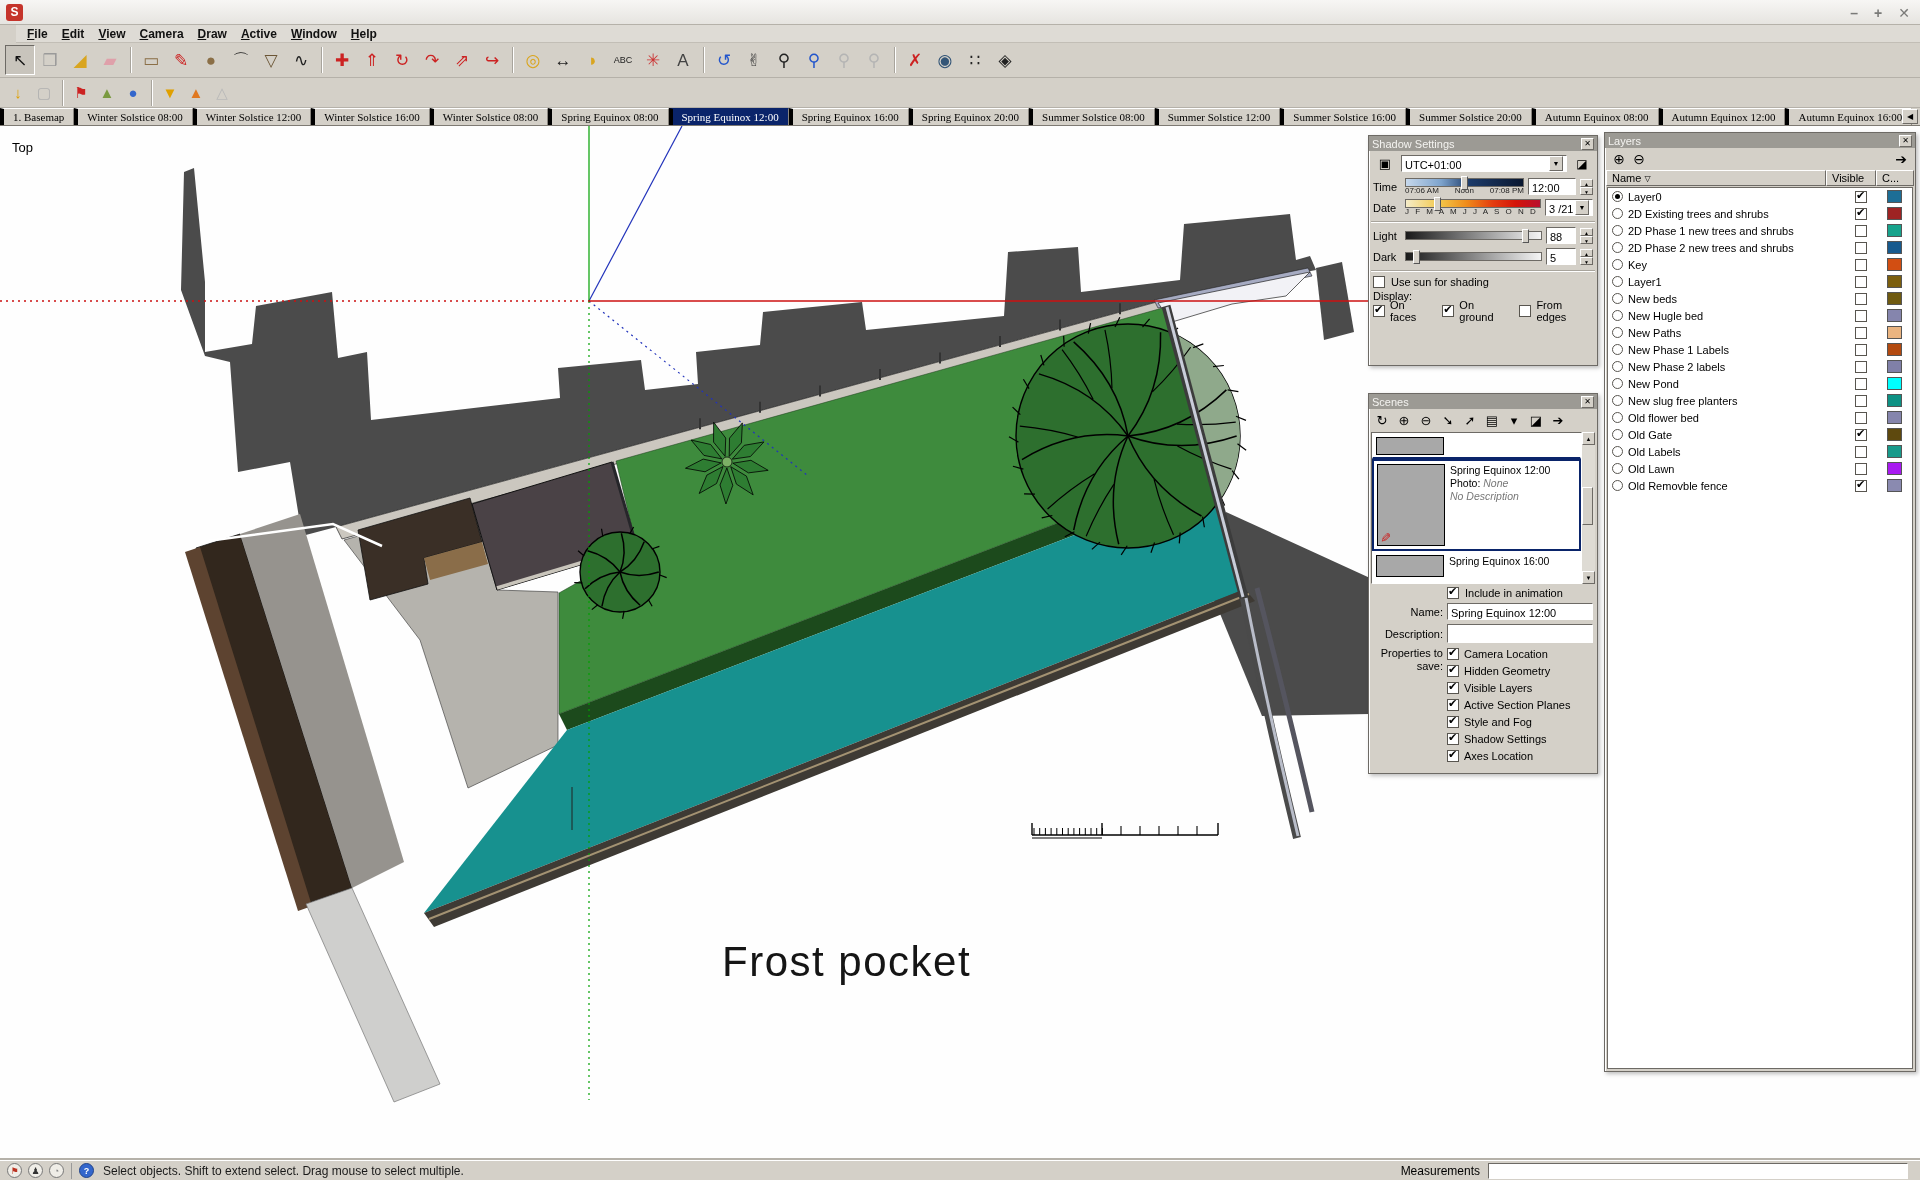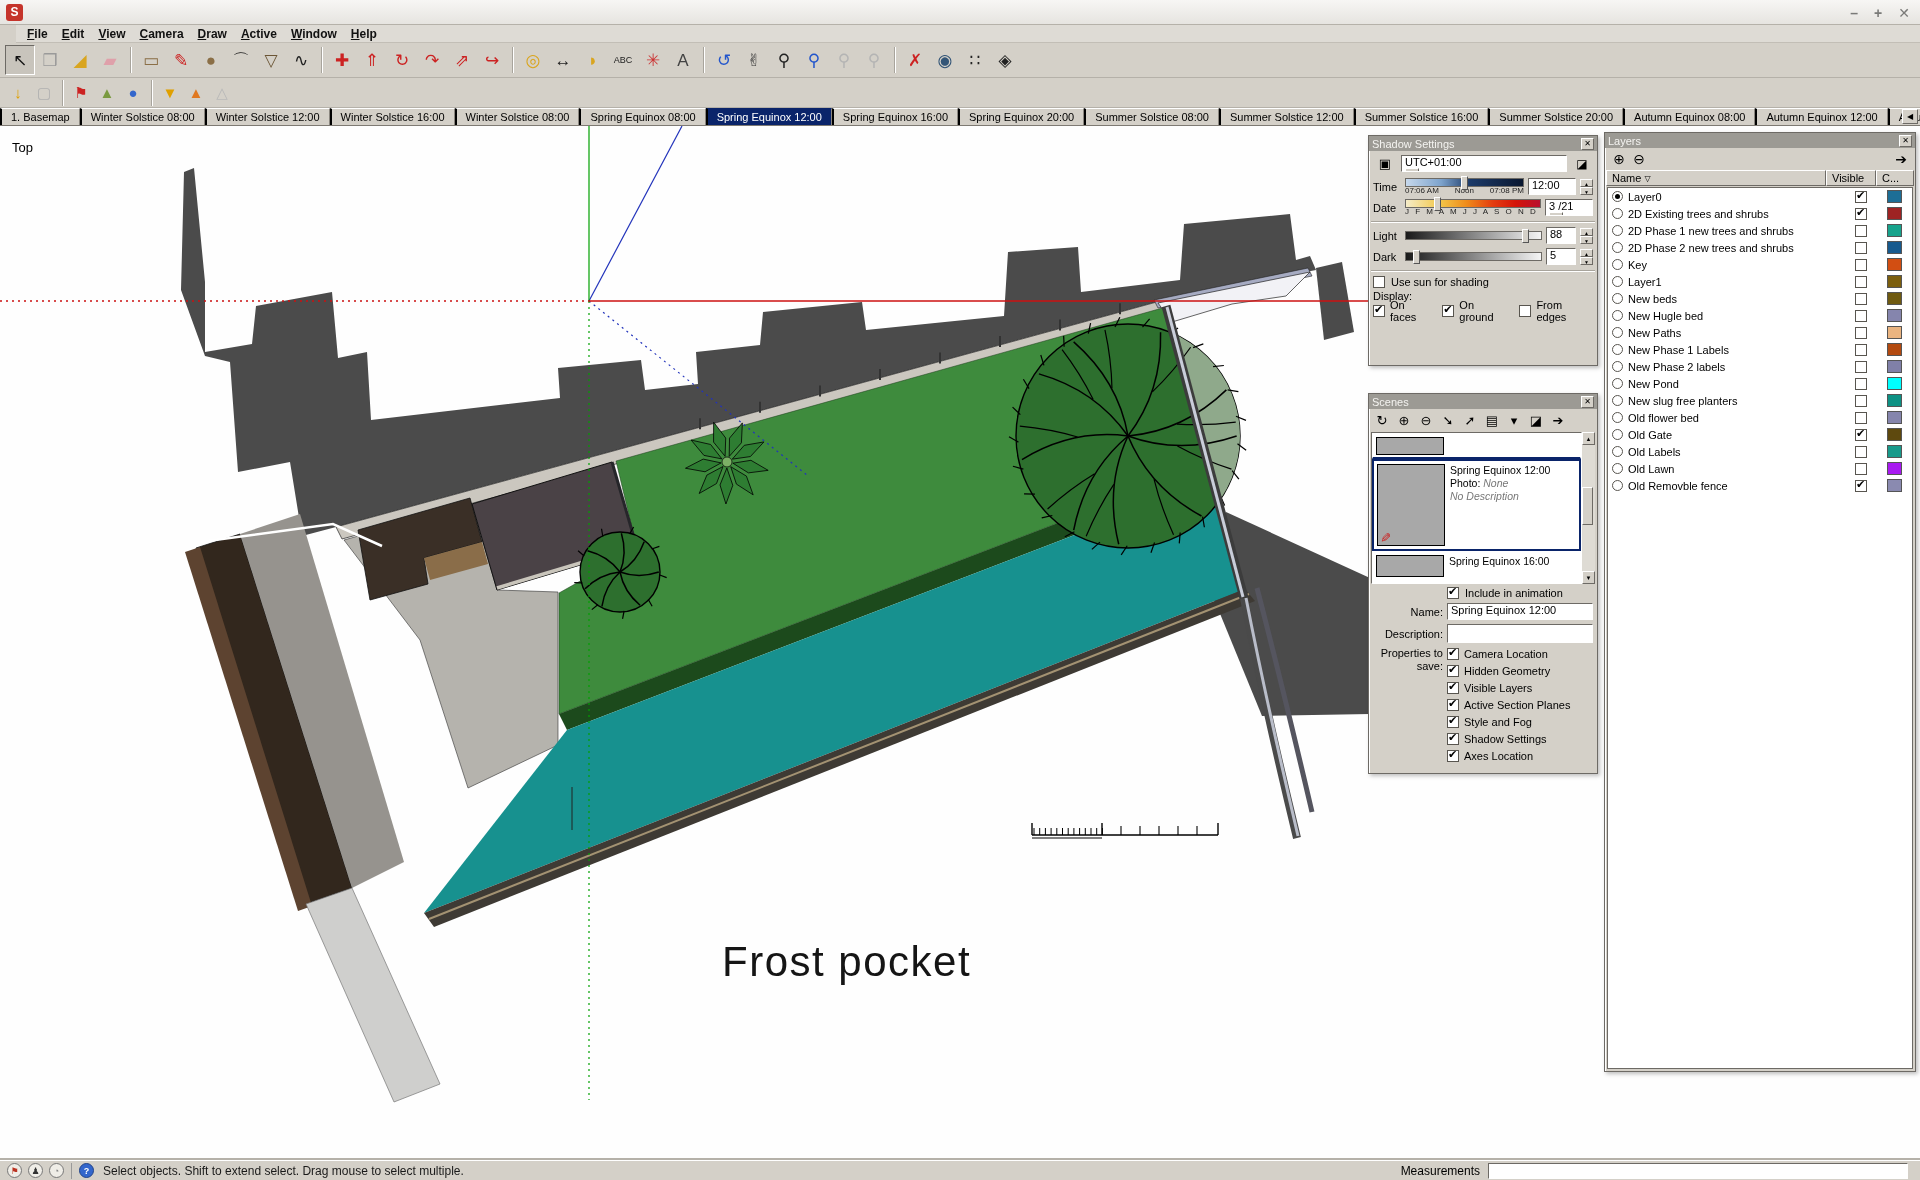--- a/index.html
+++ b/index.html
@@ -15,21 +15,21 @@
   .ptitle .t{flex:1;}
   .pclose{width:13px;height:12px;font-size:8px;line-height:10px;text-align:center;
     color:#000;cursor:default;}
   .cb{width:12px;height:12px;background:#fff;border:1px solid #58554f;display:inline-block;
     position:relative;flex:none;}
   .cb.on::after{content:"✔";position:absolute;left:0px;top:-3px;font-size:11px;font-weight:bold;color:#000;}
   .radio{width:11px;height:11px;border-radius:50%;background:#fff;border:1px solid #58554f;
     display:inline-block;position:relative;flex:none;}
   .radio.on::after{content:"";position:absolute;left:2px;top:2px;width:5px;height:5px;
     border-radius:50%;background:#000;}
-  .txt{font-size:11px;height:17px;padding:0 3px;display:flex;align-items:flex-start;white-space:nowrap;overflow:hidden;flex-direction:column;}
+  .txt{font-size:11px;height:17px;padding:0 3px;display:flex;align-items:flex-end;white-space:nowrap;overflow:hidden;}
   .lbl{white-space:nowrap;}
   
   #titlebar{position:absolute;z-index:5;left:0;top:0;width:1920px;height:25px;
     background:linear-gradient(#f7f6f4,#e6e4e0);border-bottom:1px solid #b5b1a9;
     display:flex;align-items:center;}
   #app-logo{width:17px;height:17px;background:#c5342b;border-radius:3px;color:#fff;
     font-weight:bold;font-size:12px;text-align:center;line-height:17px;margin-left:6px;flex:none;}
   #title-text{position:absolute;left:0;right:0;text-align:center;font-weight:bold;
     font-size:13px;color:#3c3c3c;}
   #win-controls{position:absolute;right:10px;top:0;height:25px;display:flex;gap:16px;
@@ -46,21 +46,21 @@
   .tb-sep{width:1px;height:26px;background:#a8a49c;box-shadow:1px 0 0 #fff;margin:0 3px;}
   .tb-btn{width:30px;height:30px;display:flex;align-items:center;justify-content:center;
     border:1px solid transparent;}
   .tb-btn.small{width:26px;height:26px;}
   .tb-btn.active{border-color:#6d6a65 #ffffff #ffffff #6d6a65;background:#c8c4bc;}
   .tb-btn .glyph{font-size:17px;line-height:1;}
   .tb-btn.small .glyph{font-size:15px;}
   #scene-tabs{position:absolute;z-index:5;left:0;top:108px;width:1920px;height:18px;
     background:#d4d0c8;border-bottom:1px solid #7e7a73;display:flex;overflow:hidden;}
   .tab{flex:none;display:flex;align-items:center;padding:0 9px;font-size:11px;color:#000;
-    border-right:1px solid #8a867f;border-left:2px solid #000000;border-top:1px solid #fff;white-space:nowrap;}
+    border-right:1px solid #8a867f;border-left:4px solid #000000;border-top:1px solid #fff;white-space:nowrap;font-family:Liberation Serif, serif;}
   .tab.active{background:#0a246a;color:#fff;border-top:1px solid #0a246a;}
   #tab-scroll-left{position:absolute;z-index:6;right:2px;top:109px;width:16px;height:15px;
     font-size:8px;display:flex;align-items:center;justify-content:center;}
   
   #statusbar{position:absolute;z-index:5;left:0;bottom:0;width:1920px;height:20px;
     background:#d4d0c8;border-top:1px solid #fff;box-shadow:0 -2px 0 #b5b1a9;
     display:flex;align-items:center;font-size:12px;padding-left:4px;}
   .st-ico{width:15px;height:15px;border-radius:50%;border:1px solid #777;display:flex;
     align-items:center;justify-content:center;font-size:9px;margin:0 3px;background:#efede7;}
   #help-ico{background:#3366cc;color:#fff;border-color:#224488;font-weight:bold;}

